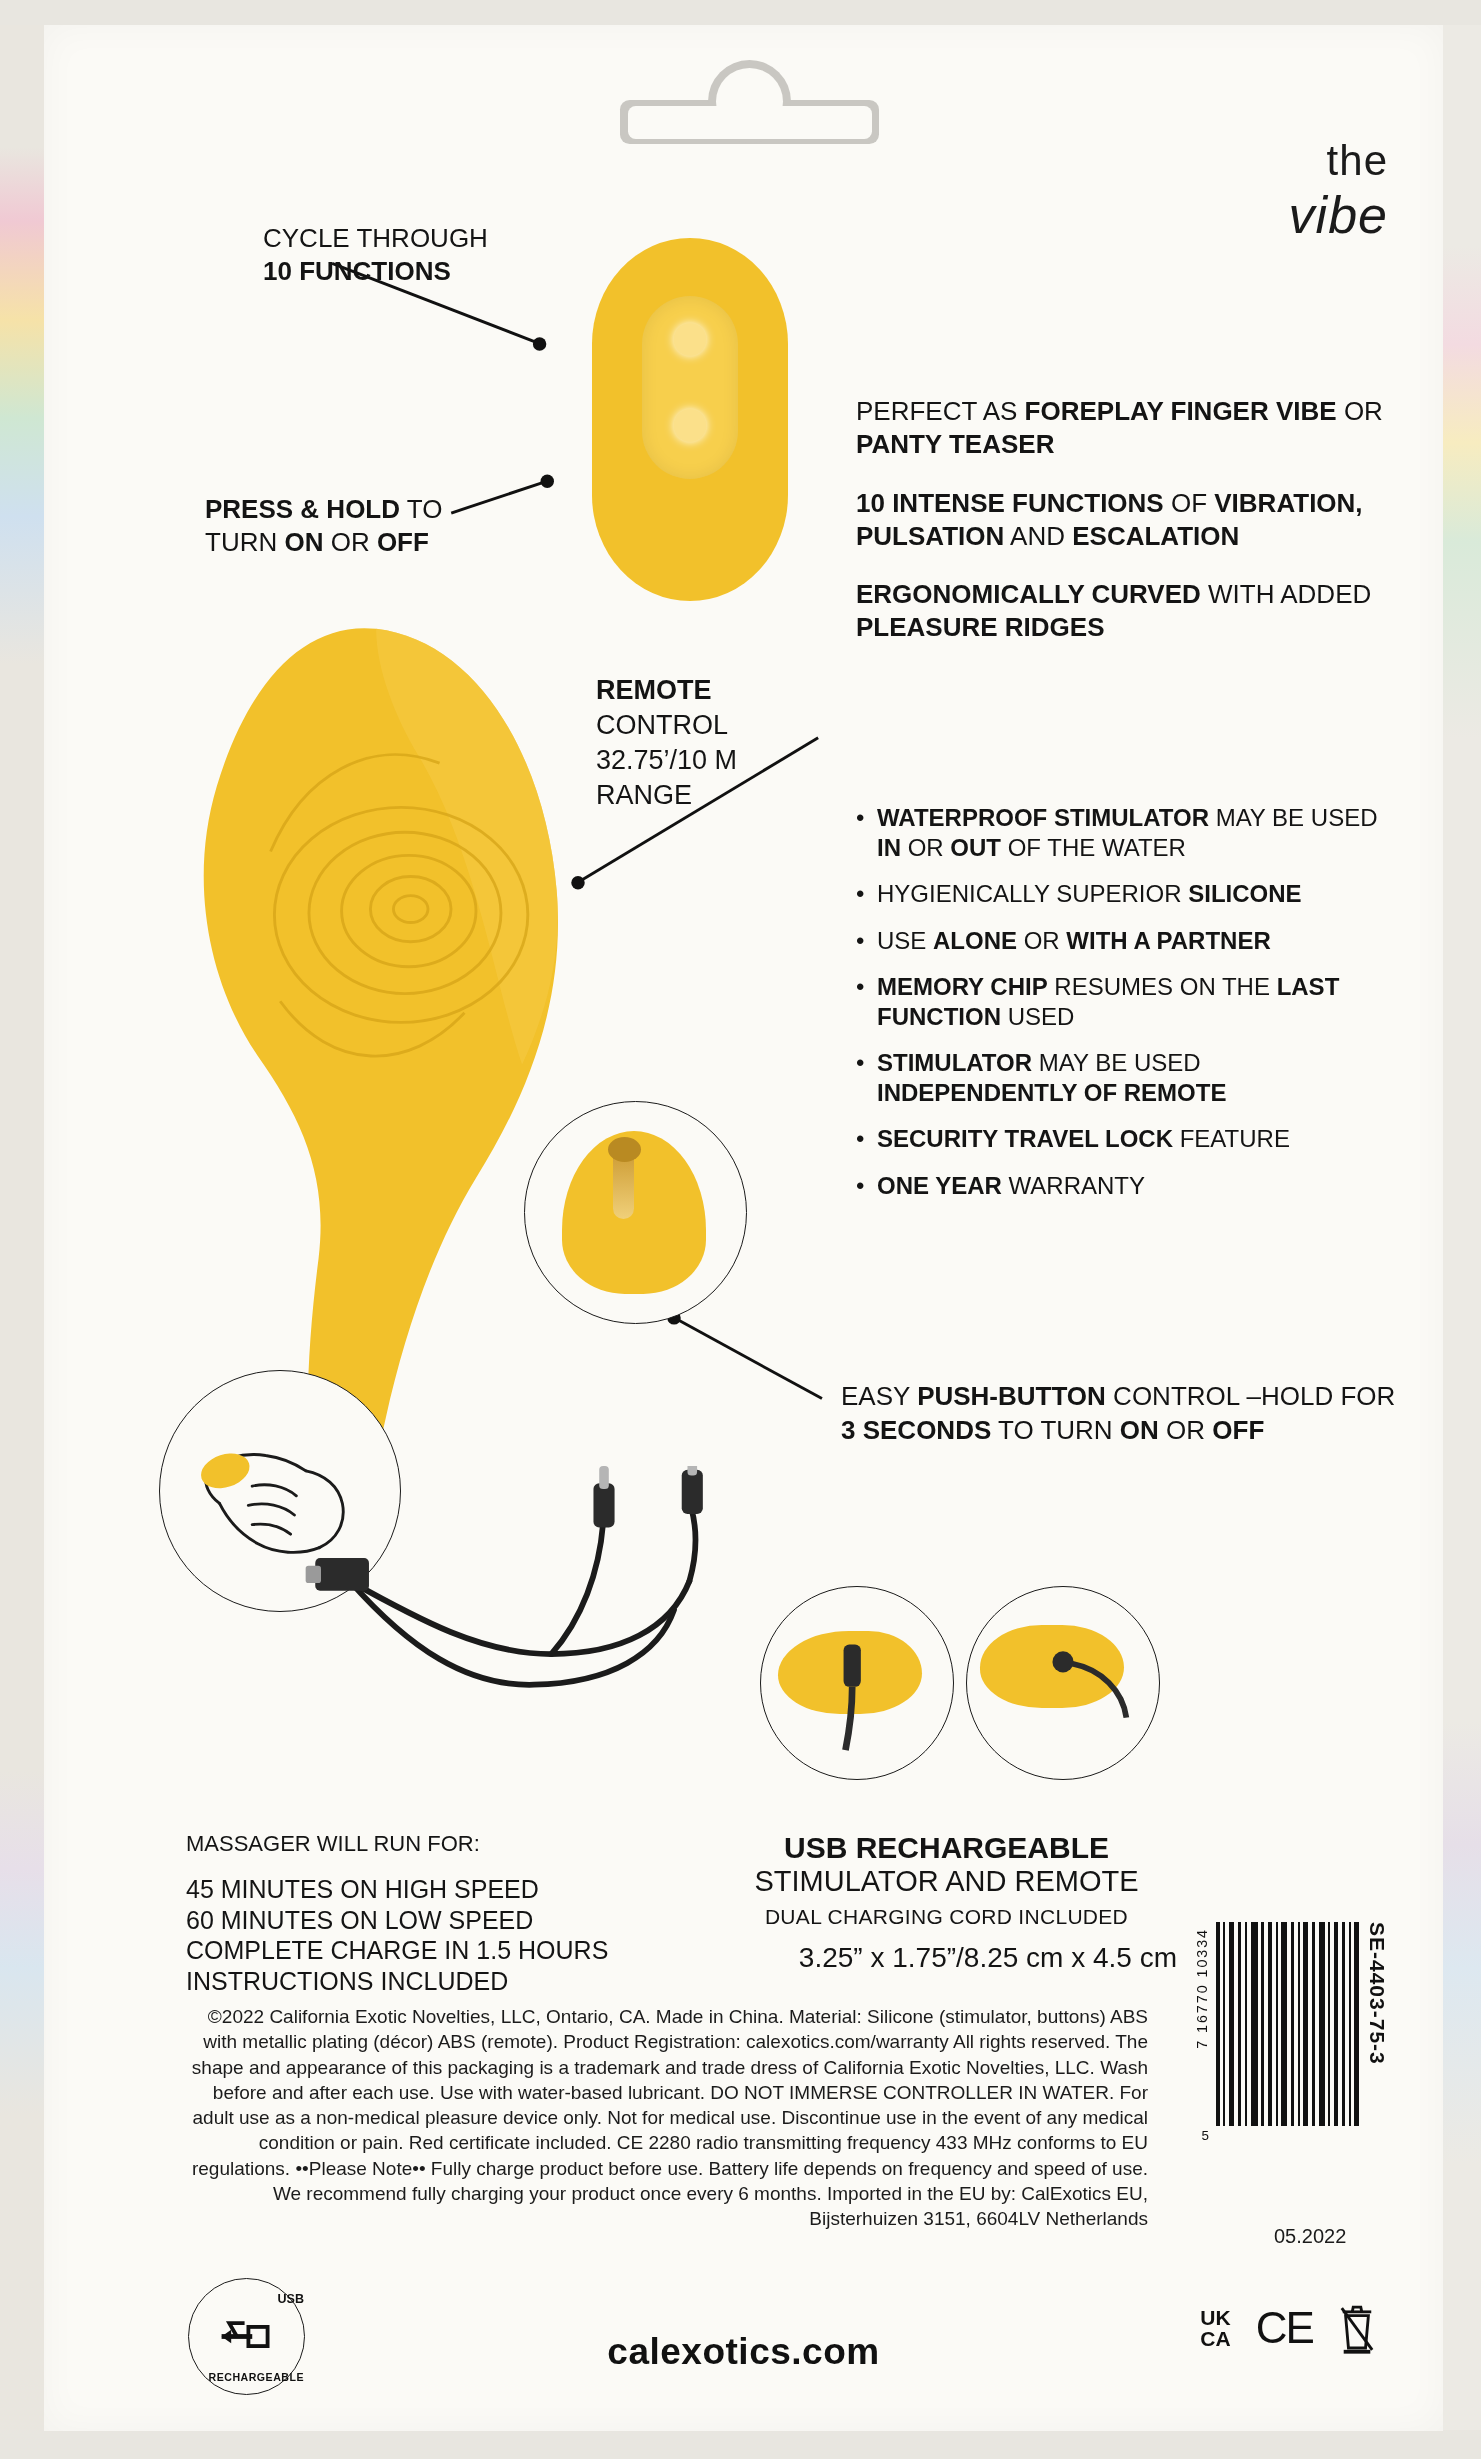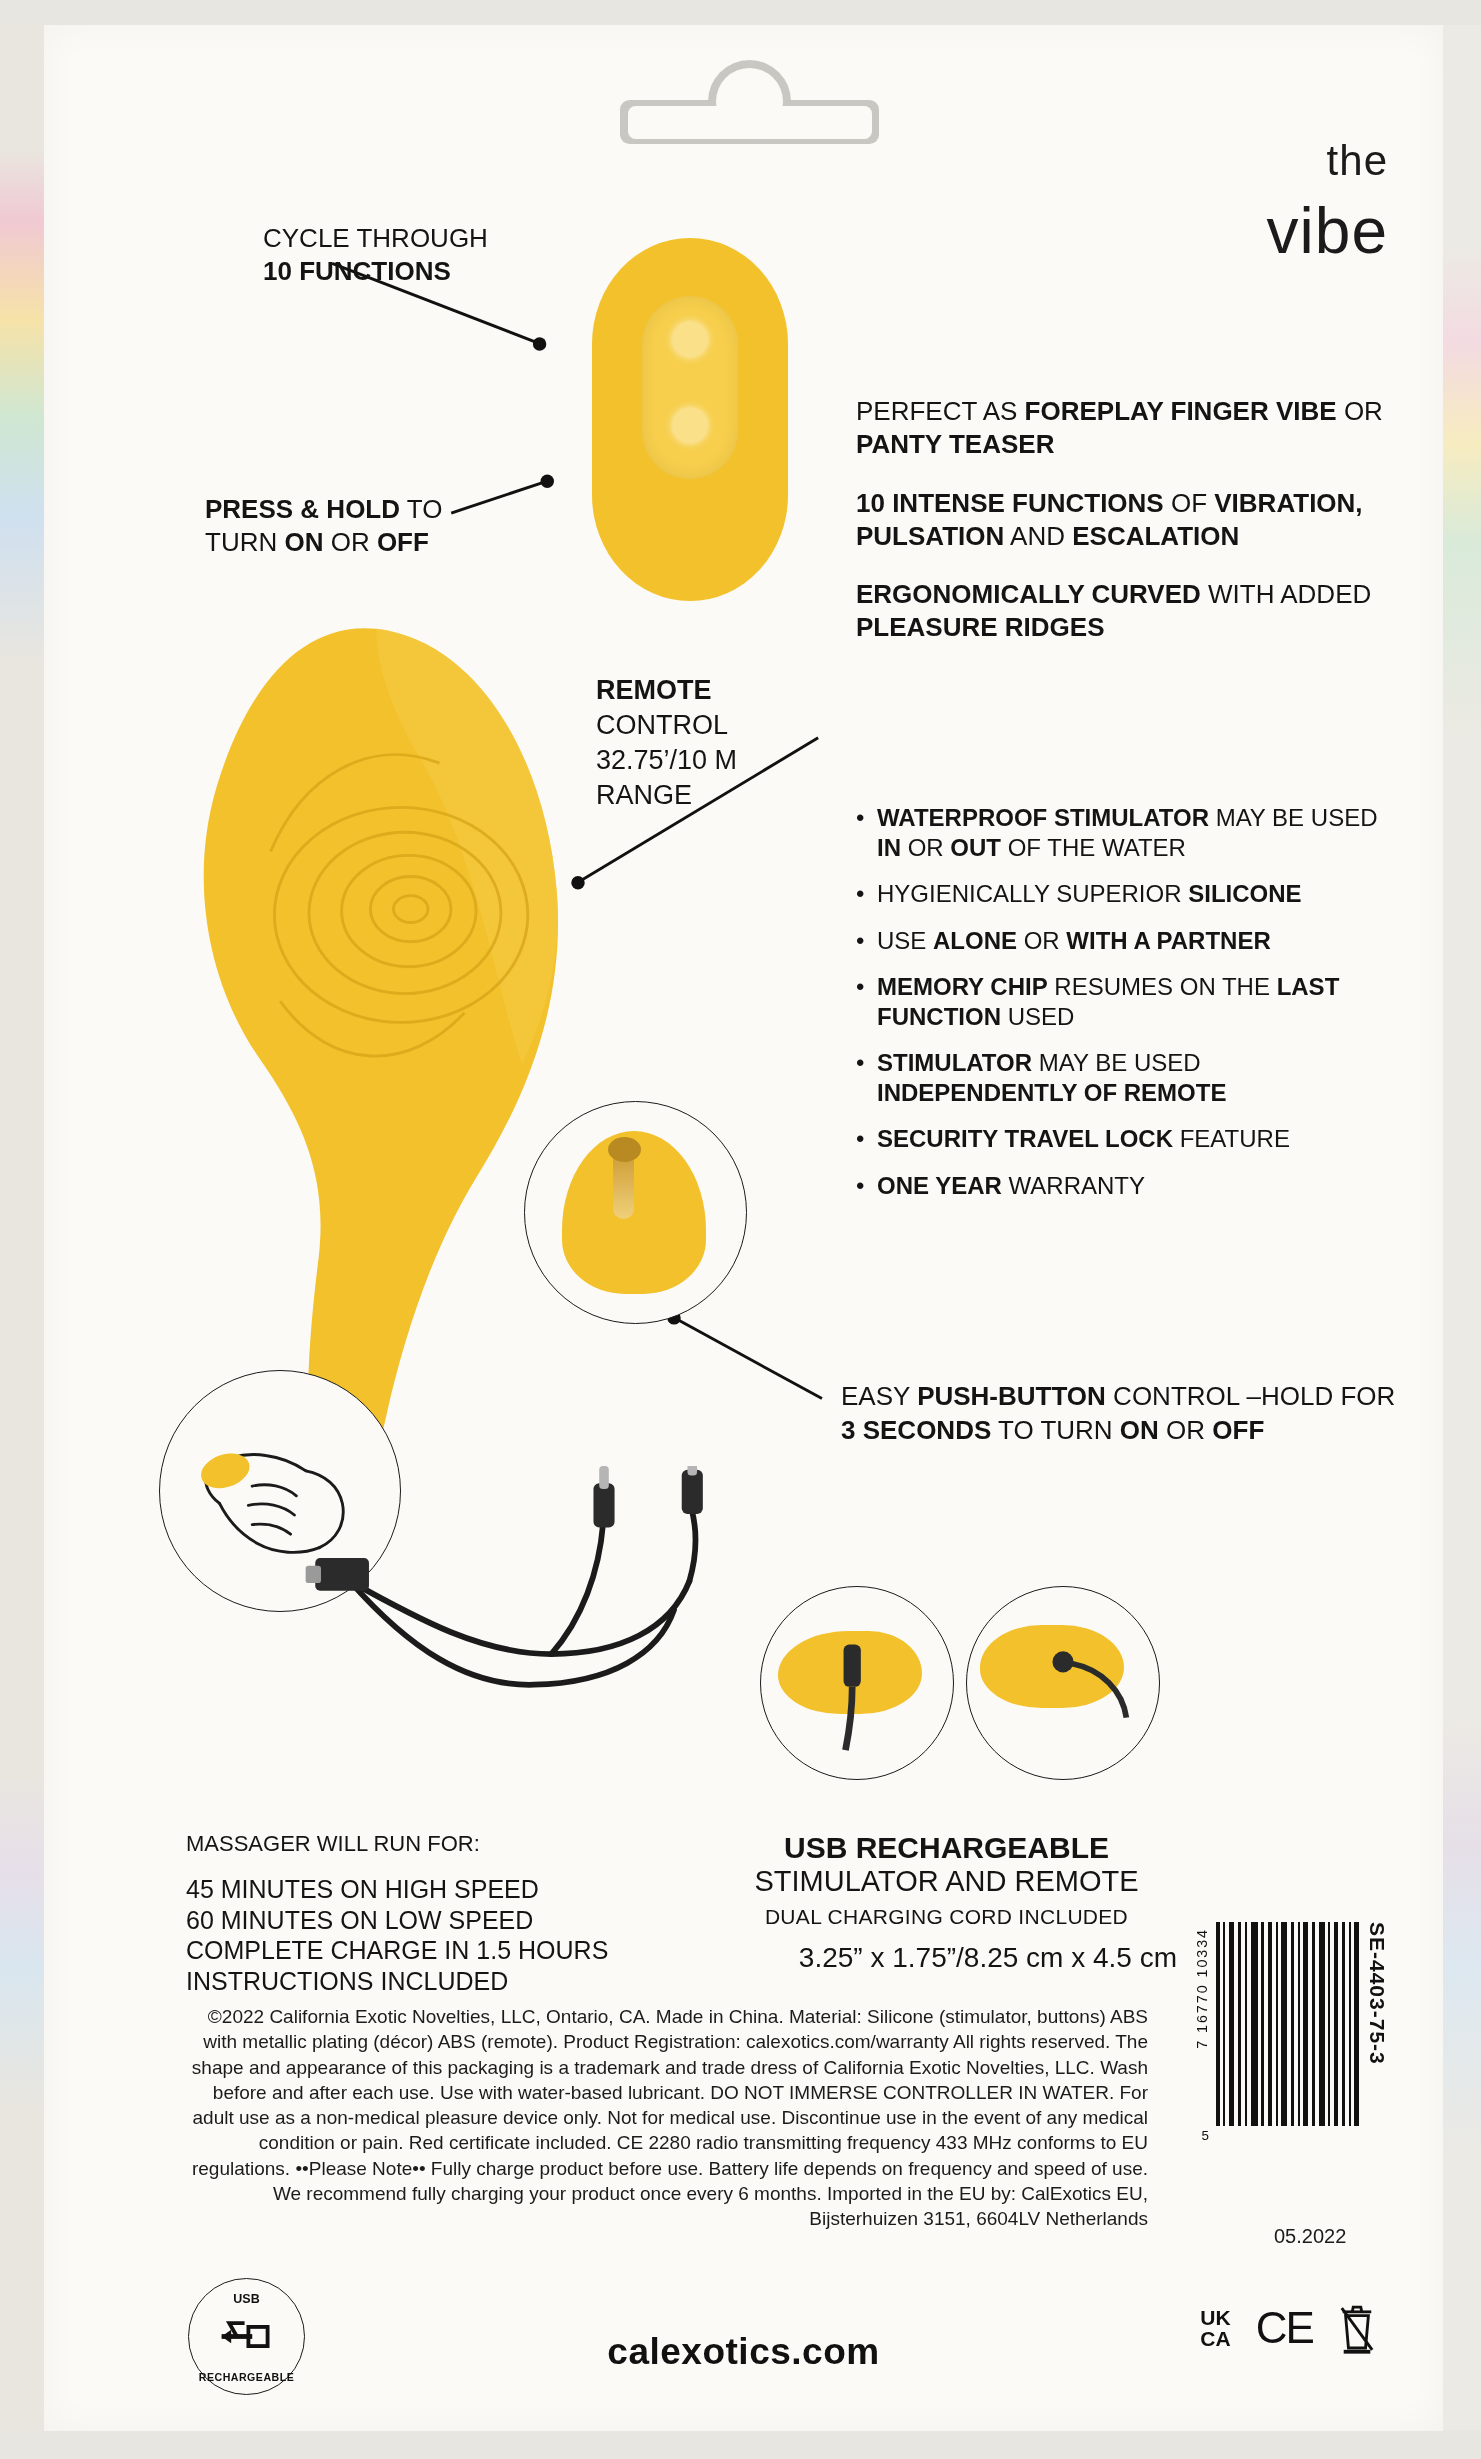--- a/index.html
+++ b/index.html
@@ -42,21 +42,21 @@
     position:absolute;left:7.7px;top:48px;width:244px;height:33px;background:#fbfaf6;border-radius:7.7px;
   }
   .hang-hole .inner2{
     position:absolute;left:96px;top:9.6px;width:67px;height:67px;border-radius:50%;background:#fbfaf6;
   }
 
   
   .logo{position:absolute;left:941px;top:115px;width:403px;text-align:right;color:#1b1b1b;}
   .logo .l1{font-size:42px;letter-spacing:1px;line-height:1;font-weight:300;}
   .logo .l2{font-size:79px;line-height:0.95;letter-spacing:-1px;font-weight:400;margin-top:3.8px;}
-  .logo .l3{font-size:64px;line-height:1;letter-spacing:1px;font-weight:300;margin-top:17px;}
+  .logo .l3{font-size:52px;line-height:1;letter-spacing:1px;font-weight:300;margin-top:7px;font-style:italic;}
 
   
   .rcol{position:absolute;left:812px;top:370px;width:538px;color:#141414;}
   .rcol .blk{font-size:26px;line-height:1.28;margin-bottom:25px;}
   .rcol .blk b{font-weight:bold;}
   .bullets{position:absolute;left:812px;top:778px;width:548px;color:#141414;}
   .bullets .li{font-size:24px;line-height:1.25;margin-bottom:16.3px;padding-left:21px;position:relative;}
   .bullets .li .dot{position:absolute;left:0;top:0;}
   .bullets .li b{font-weight:bold;}
   .easy{position:absolute;left:797px;top:1355px;width:567px;font-size:26px;line-height:1.3;color:#141414;}
@@ -135,21 +135,21 @@
   .barcode .num-l{position:absolute;left:1.9px;top:5.8px;font-size:14.4px;writing-mode:vertical-rl;
     transform:rotate(180deg);letter-spacing:1.9px;color:#111;}
   .barcode .num-r{position:absolute;left:173px;top:0;font-size:21px;writing-mode:vertical-rl;
     letter-spacing:1px;color:#111;font-weight:bold;}
   .barcode .num-b{position:absolute;left:9.6px;top:206px;font-size:13.4px;color:#111;}
   .datecode{position:absolute;left:1230px;top:2200px;font-size:20px;color:#1b1b1b;}
 
   
   .usb-badge{position:absolute;left:144px;top:2253px;width:115px;height:115px;border-radius:50%;
     border:1.9px solid #1b1b1b;background:#fbfaf6;}
-  .usb-badge .t{position:absolute;width:100%;text-align:center;font-size:12.5px;font-weight:bold;color:#111;}
+  .usb-badge .t{position:absolute;width:100%;text-align:right;font-size:12.5px;font-weight:bold;color:#111;}
   .usb-badge .t.top{top:13.4px;}
   .usb-badge .t.bot{bottom:11.5px;font-size:10.6px;letter-spacing:0.5px;}
   .site{position:absolute;left:0;top:2306px;width:1399px;text-align:center;font-size:37px;font-weight:bold;color:#111;letter-spacing:0.5px;}
   .marks{position:absolute;right:67px;top:2277px;display:flex;align-items:center;gap:25px;color:#111;}
   .marks .ukca{font-size:21px;font-weight:bold;line-height:1;text-align:center;}
   .marks .ce{font-size:44px;letter-spacing:-1.9px;font-weight:400;}
   .marks .wee{width:38px;height:52px;position:relative;}
 </style>
 </head>
 <body>

